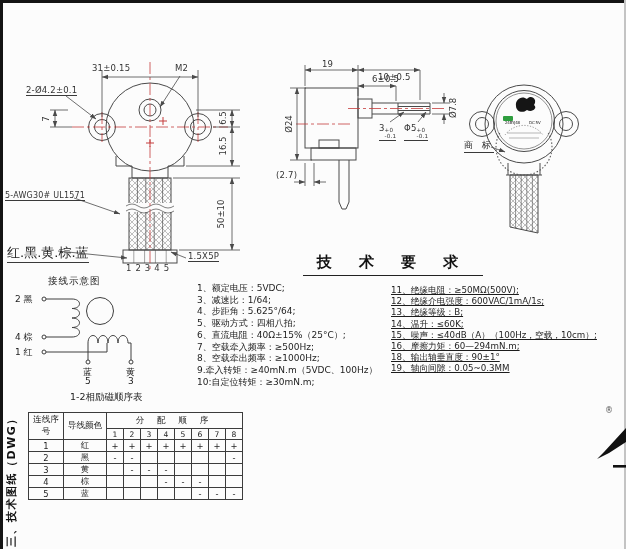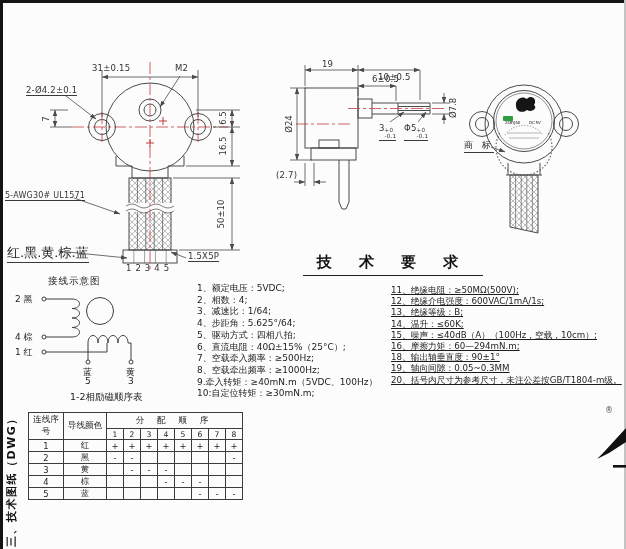--- a/index.html
+++ b/index.html
@@ -211,40 +211,38 @@
   <div class="abs cjk" style="left:15px;top:346px;">1 红</div>
   <div class="abs cjk" style="left:83px;top:366px;">蓝</div>
   <div class="abs cjk" style="left:85px;top:376px;">5</div>
   <div class="abs cjk" style="left:126px;top:366px;">黄</div>
   <div class="abs cjk" style="left:128px;top:376px;">3</div>
   <div class="abs cjk" style="left:70px;top:391px;font-size:9.5px;">1-2相励磁顺序表</div>
 
   <div class="req-title">技 术 要 求</div>
   <div class="abs" style="left:197px;top:283px;">
     <div class="note">1、额定电压：5VDC;</div>
-    <div class="note">2、相数：4;</div>
     <div class="note">3、减速比：1/64;</div>
     <div class="note">4、步距角：5.625°/64;</div>
     <div class="note">5、驱动方式：四相八拍;</div>
     <div class="note">6、直流电阻：40Ω±15%（25°C）;</div>
     <div class="note">7、空载牵入频率：≥500Hz;</div>
     <div class="note">8、空载牵出频率：≥1000Hz;</div>
     <div class="note">9.牵入转矩：≥40mN.m（5VDC、100Hz）</div>
     <div class="note">10:自定位转矩：≥30mN.m;</div>
   </div>
   <div class="abs" style="left:391px;top:285px;">
     <div class="noteR">11、绝缘电阻：≥50MΩ(500V);</div>
     <div class="noteR">12、绝缘介电强度：600VAC/1mA/1s;</div>
     <div class="noteR">13、绝缘等级：B;</div>
     <div class="noteR">14、温升：≤60K;</div>
     <div class="noteR">15、噪声：≤40dB（A）（100Hz，空载，10cm）;</div>
     <div class="noteR">16、摩擦力矩：60—294mN.m;</div>
     <div class="noteR">18、输出轴垂直度：90±1°</div>
     <div class="noteR">19、轴向间隙：0.05~0.3MM</div>
-    <div class="noteR">20、括号内尺寸为参考尺寸，未注公差按GB/T1804-m级。</div>
   </div>
 
   <table class="seq">
     <colgroup>
       <col style="width:35px">
         <col style="width:43px">
       <col style="width:17px">
         <col style="width:17px">
         <col style="width:17px">
         <col style="width:17px">

